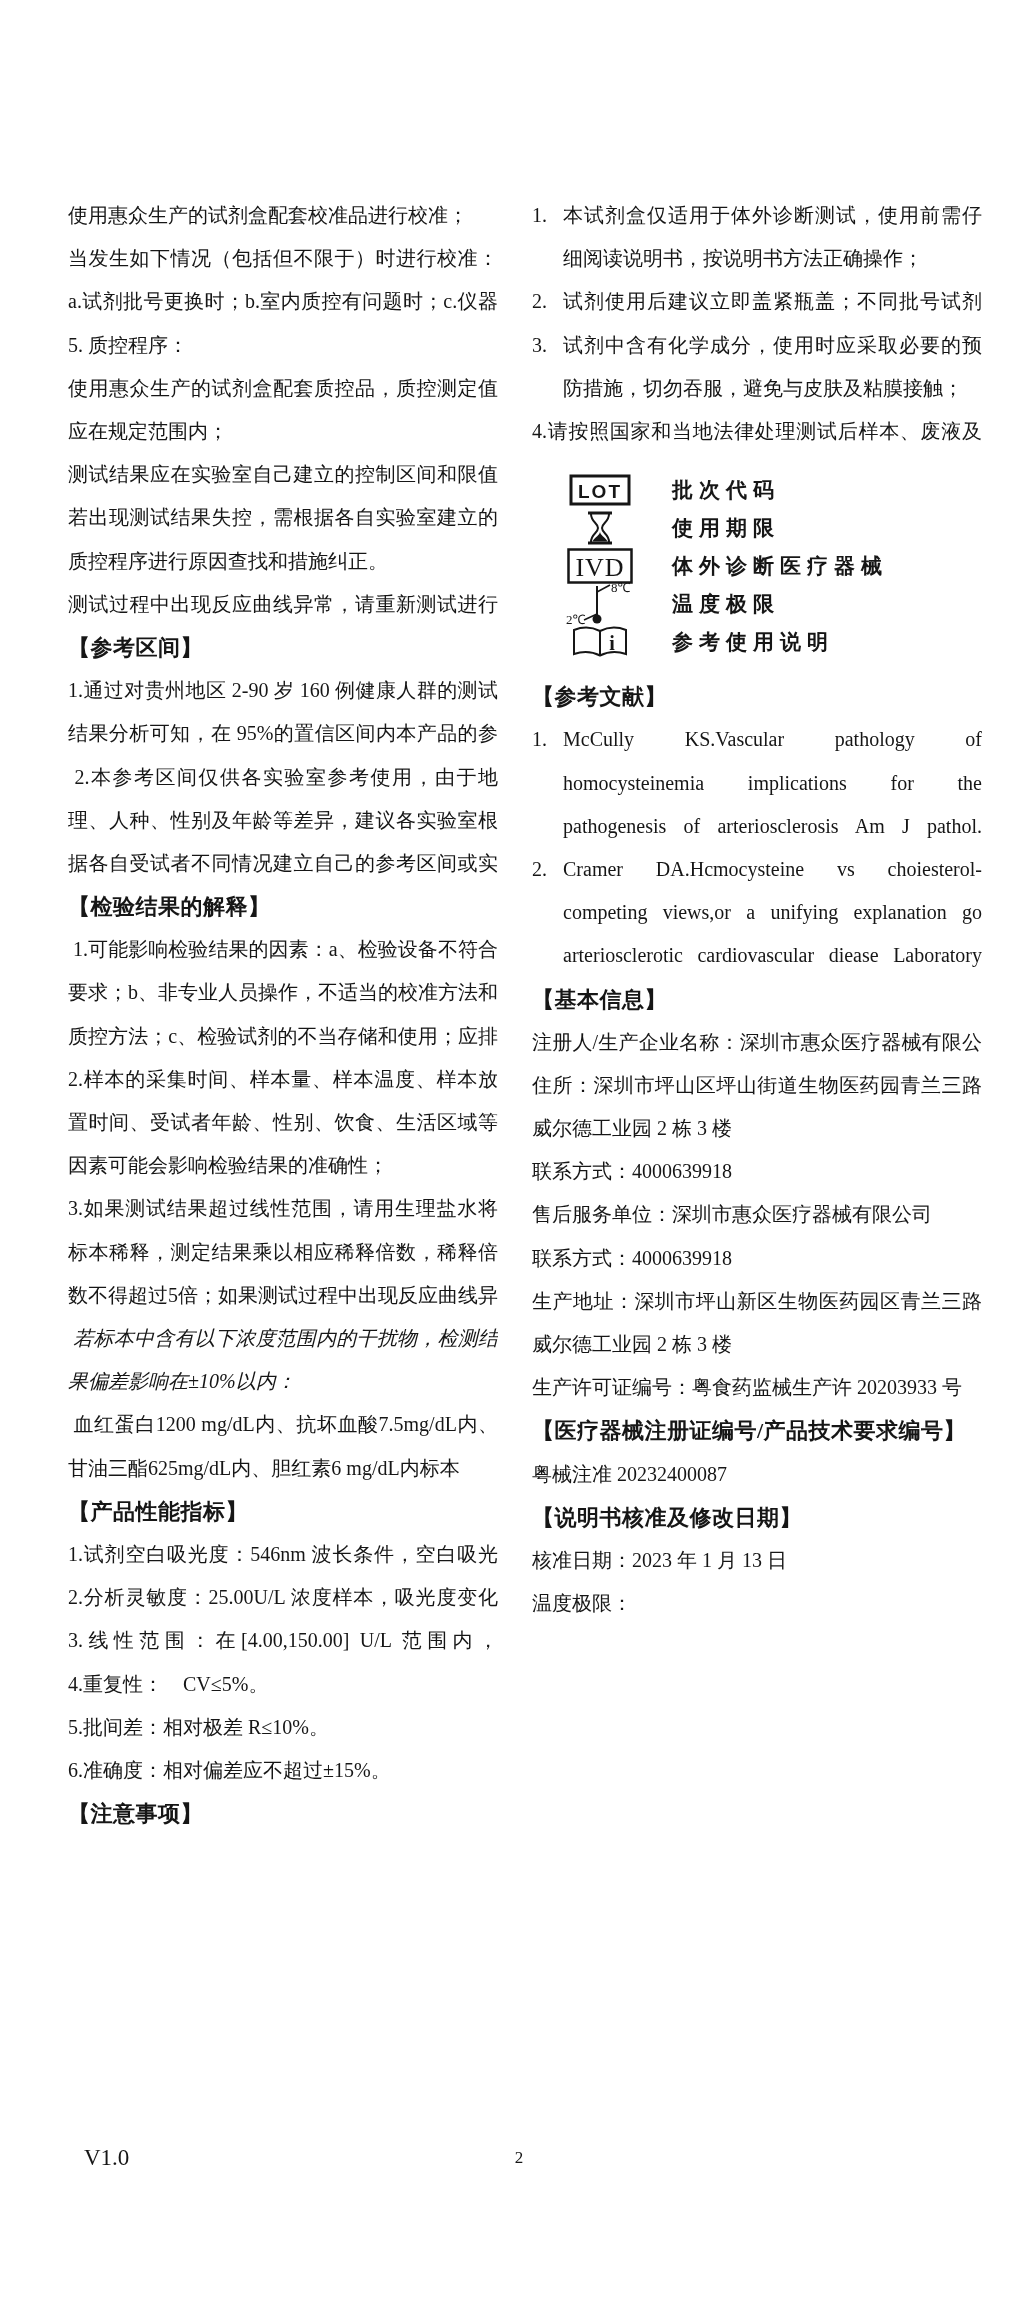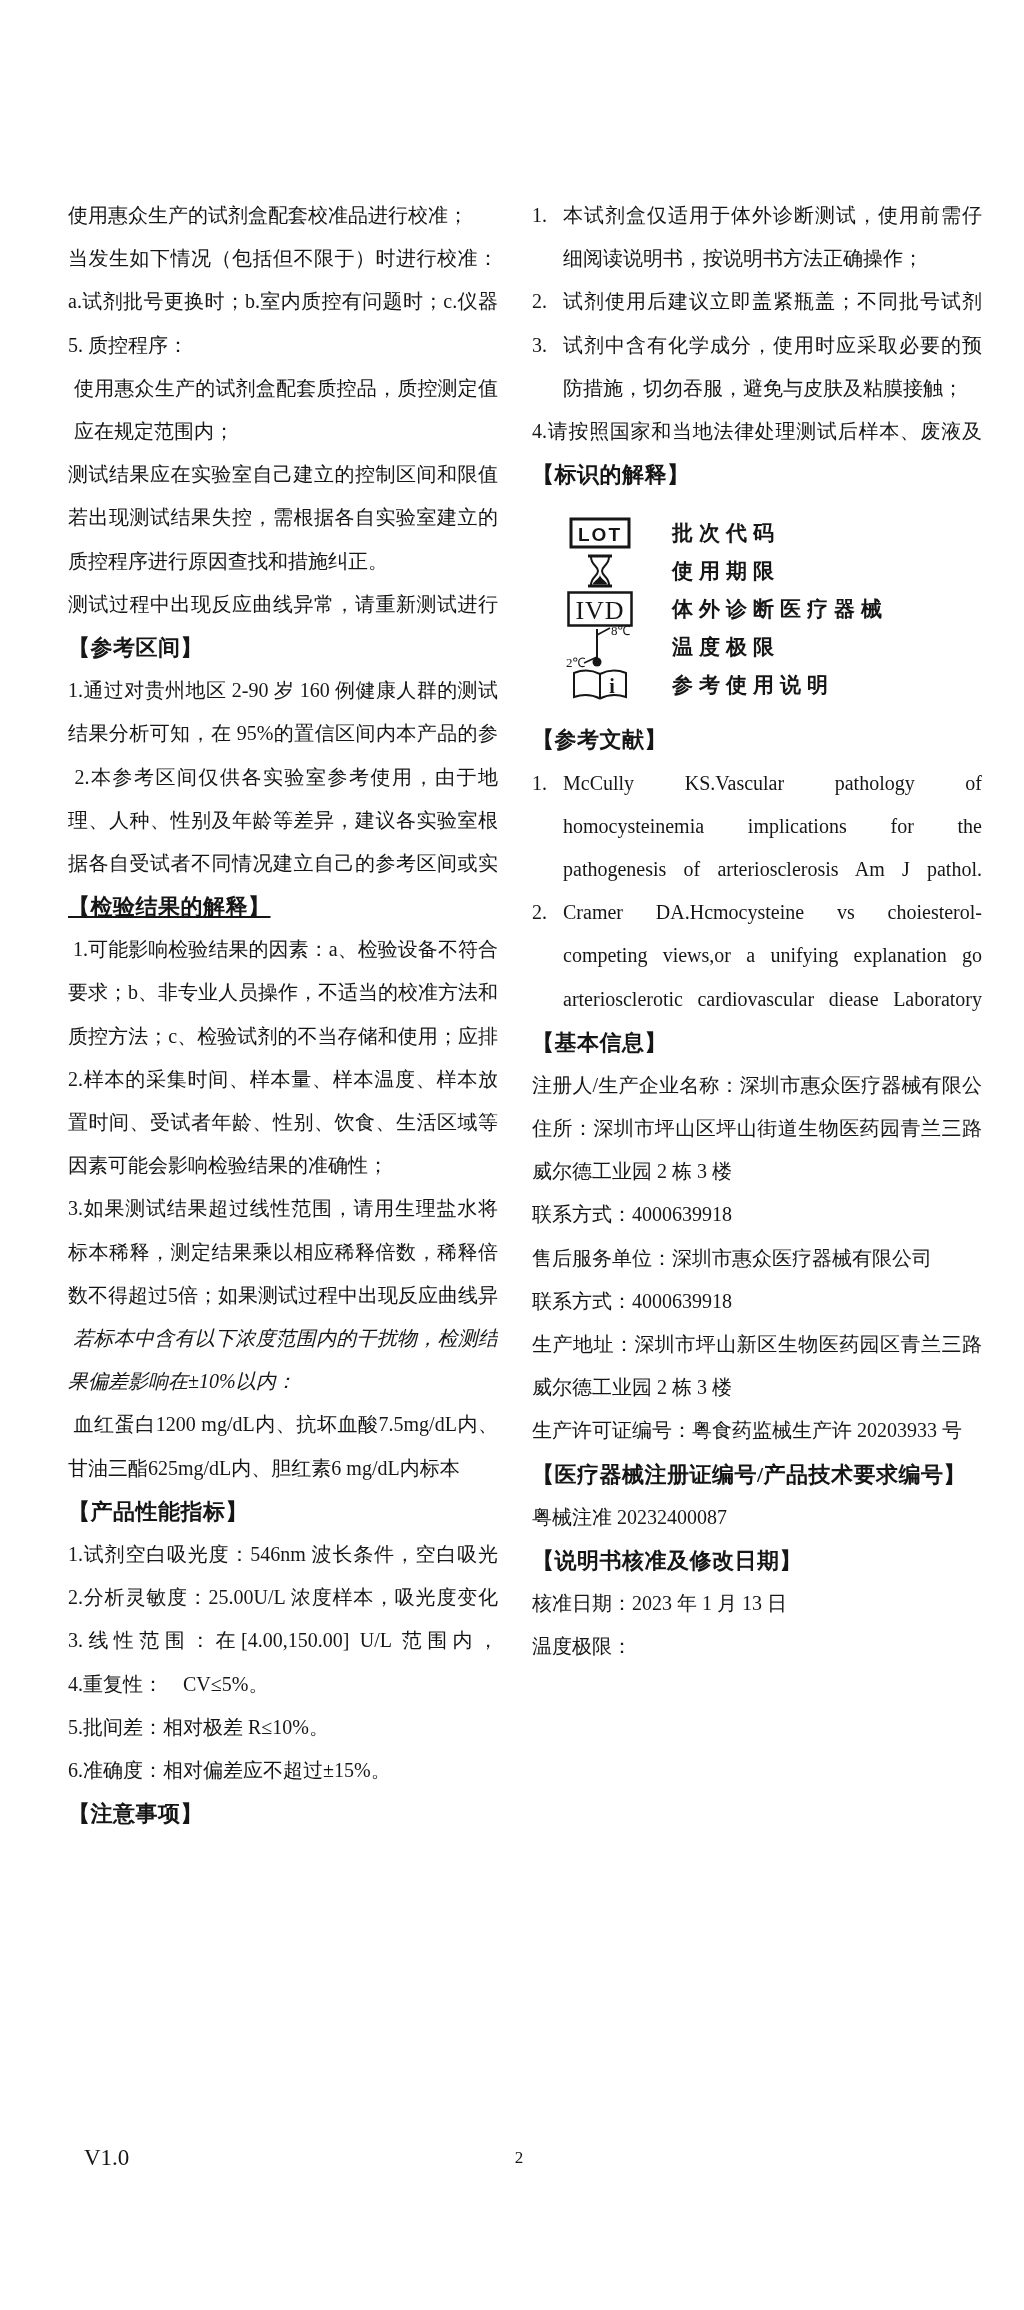--- a/index.html
+++ b/index.html
@@ -55,28 +55,28 @@
   }
 </style>
 </head>
 <body>
 
 <div class="page">
   <div class="col col-left" id="col-left">
       <div class="block p" style="height: 43.2px;">使用惠众生产的试剂盒配套校准品进行校准；</div>
       <div class="block p" style="height: 86.4px;">当发生如下情况（包括但不限于）时进行校准：a.试剂批号更换时；b.室内质控有问题时；c.仪器更换关键零部件时</div>
       <div class="block p" style="height: 43.2px;">5. 质控程序：</div>
-      <div class="block p" style="height: 86.4px; margin-left: 6px;">使用惠众生产的试剂盒配套质控品，质控测定值应在规定范围内；</div>
+      <div class="block p" style="height: 86.4px;">使用惠众生产的试剂盒配套质控品，质控测定值应在规定范围内；</div>
       <div class="block p" style="height: 43.2px;">测试结果应在实验室自己建立的控制区间和限值内；</div>
       <div class="block p" style="height: 86.4px;">若出现测试结果失控，需根据各自实验室建立的质控程序进行原因查找和措施纠正。</div>
       <div class="block p" style="height: 43.2px;">测试过程中出现反应曲线异常，请重新测试进行确认。</div>
       <div class="block heading" style="height: 43.2px;">【参考区间】</div>
       <div class="block p" style="height: 86.4px;">1.通过对贵州地区 2-90 岁 160 例健康人群的测试结果分析可知，在 95%的置信区间内本产品的参考范围为：2.5～19.3U/L。</div>
       <div class="block p" style="height: 129.6px;"> 2.本参考区间仅供各实验室参考使用，由于地理、人种、性别及年龄等差异，建议各实验室根据各自受试者不同情况建立自己的参考区间或实验室进行同样的试验验证。</div>
-      <div class="block heading" style="height: 43.2px; text-decoration: underline;">【检验结果的解释】</div>
+      <div class="block heading" style="height: 43.2px;">【检验结果的解释】</div>
       <div class="block p" style="height: 129.6px;"> 1.可能影响检验结果的因素：a、检验设备不符合要求；b、非专业人员操作，不适当的校准方法和质控方法；c、检验试剂的不当存储和使用；应排除上述影响因素后进行试验；</div>
       <div class="block p" style="height: 129.6px;">2.样本的采集时间、样本量、样本温度、样本放置时间、受试者年龄、性别、饮食、生活区域等因素可能会影响检验结果的准确性；</div>
       <div class="block p" style="height: 129.6px;">3.如果测试结果超过线性范围，请用生理盐水将标本稀释，测定结果乘以相应稀释倍数，稀释倍数不得超过5倍；如果测试过程中出现反应曲线异常，请重新测试进行确认。</div>
       <div class="block p" style="height: 86.4px; font-style: italic;"> 若标本中含有以下浓度范围内的干扰物，检测结果偏差影响在±10%以内：</div>
       <div class="block p" style="height: 86.4px;"> 血红蛋白1200 mg/dL内、抗坏血酸7.5mg/dL内、甘油三酯625mg/dL内、胆红素6 mg/dL内标本</div>
       <div class="block heading" style="height: 43.2px; font-family: Liberation Serif, serif;">【产品性能指标】</div>
       <div class="block p" style="height: 43.2px;">1.试剂空白吸光度：546nm 波长条件，空白吸光度≤0.30。</div>
       <div class="block p" style="height: 43.2px;">2.分析灵敏度：25.00U/L 浓度样本，吸光度变化率≥ 0.005。</div>
       <div class="block p" style="height: 43.2px;">3.线性范围：在[4.00,150.00] U/L 范围内，r≥0.990。</div>
       <div class="block p" style="height: 43.2px;">4.重复性：　CV≤5%。</div>
@@ -91,21 +91,20 @@
       </div>
       <div class="block num-item" style="height: 43.2px;">
         <span class="num">2.</span>
         <span class="body">试剂使用后建议立即盖紧瓶盖；不同批号试剂请勿混用；</span>
       </div>
       <div class="block num-item" style="height: 86.4px;">
         <span class="num">3.</span>
         <span class="body">试剂中含有化学成分，使用时应采取必要的预防措施，切勿吞服，避免与皮肤及粘膜接触；</span>
       </div>
       <div class="block p" style="height: 43.2px;">4.请按照国家和当地法律处理测试后样本、废液及其他废弃</div>
-      <div class="block heading" style="height: 43.2px;">【标识的解释】</div>
       <div class="symbols">
         <div class="symbol-row">
           <span class="symbol-icon">
             <svg width="62" height="32" viewBox="0 0 62 32">
               <rect x="2" y="2" width="58" height="28" fill="none" stroke="#161616" stroke-width="3"></rect>
               <text x="31" y="24" text-anchor="middle" font-family="Liberation Sans, sans-serif" font-size="19" font-weight="bold" letter-spacing="2" fill="#161616">LOT</text>
             </svg>
           </span>
           <span class="symbol-label">批次代码</span>
         </div>

